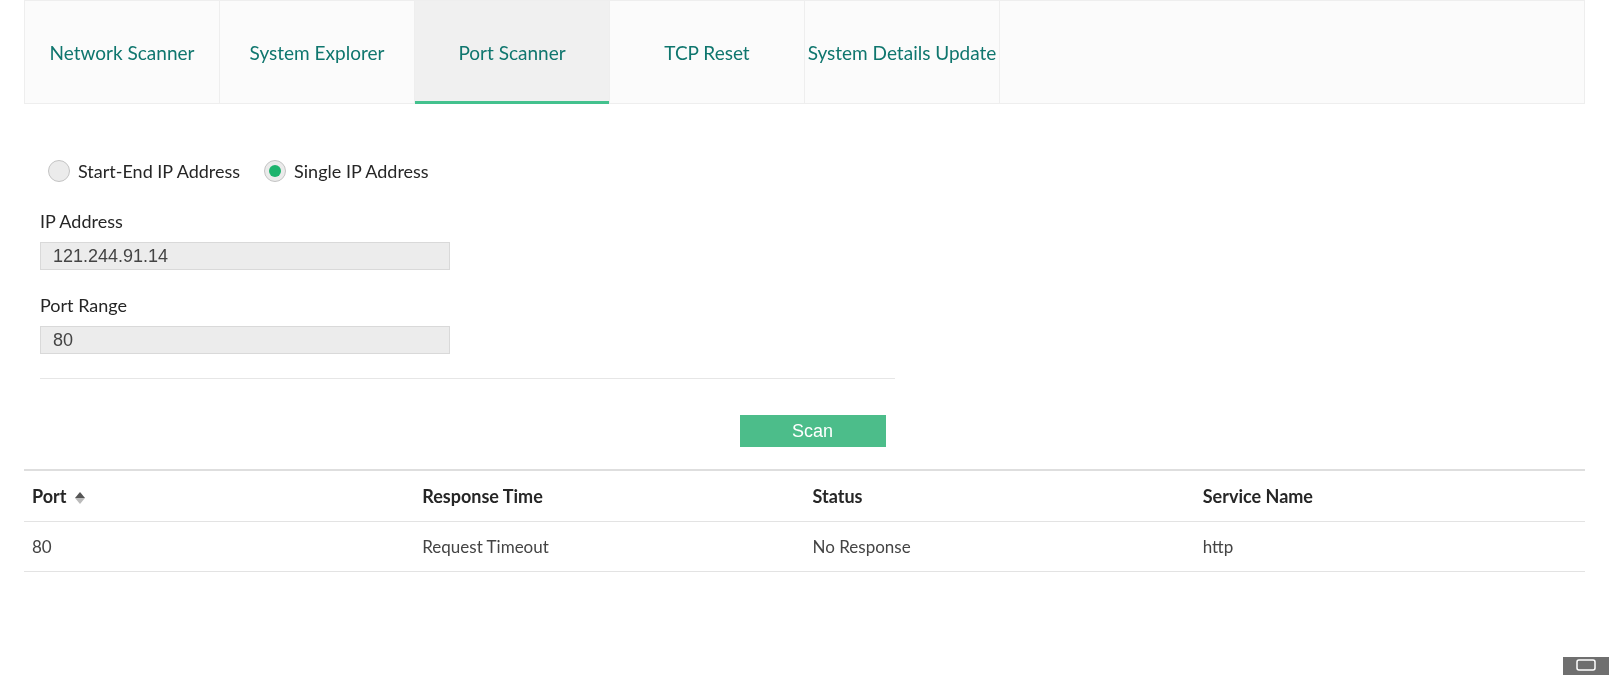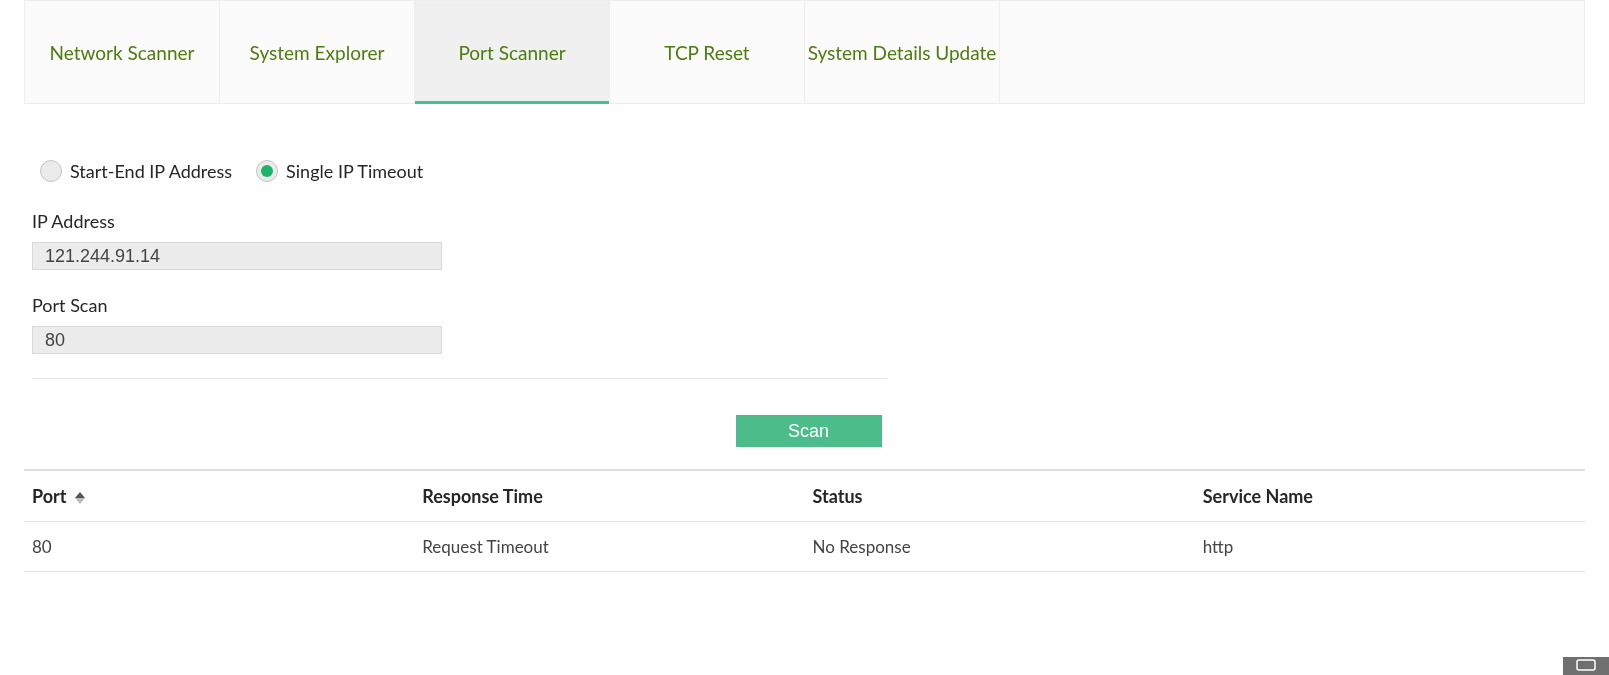--- a/index.html
+++ b/index.html
@@ -19,39 +19,39 @@
     }
     .tab {
       display: flex;
       align-items: center;
       justify-content: center;
       text-align: center;
       width: 195px;
       height: 100%;
       border-right: 1px solid #eee;
       font-size: 19px;
-      color: #4d7c0f;
+      color: #0f766e;
       cursor: pointer;
       position: relative;
     }
     .tab:last-of-type { border-right: none; }
     .tab.active {
       background: #f0f0f0;
     }
     .tab.active::after {
       content: "";
       position: absolute;
       left: 0; right: 0; bottom: -1px;
       height: 3px;
       background: #43c18e;
     }
     .tab-rest { flex: 1; }
 
     .form-area {
-      padding: 32px 24px 0 32px;
+      padding: 32px 24px 0 40px;
     }
 
     .radio-row {
       display: flex;
       align-items: center;
       gap: 8px;
       padding: 24px 8px 28px 8px;
     }
     .radio {
       width: 22px; height: 22px;
@@ -188,30 +188,30 @@
 
 <div class="form-area">
 
   <div class="radio-row">
     <span class="radio"></span>
     <span class="radio-label">Start-End IP Address</span>
 
     <span class="radio selected">
         <span class="dot"></span>
       </span>
-    <span class="radio-label">Single IP Timeout</span>
+    <span class="radio-label">Single IP Address</span>
   </div>
 
   <div class="field-group">
     <label class="field-label">IP Address</label>
     <input class="text-input" type="text" value="121.244.91.14" style="">
   </div>
 
   <div class="field-group">
-    <label class="field-label">Port Scan</label>
+    <label class="field-label">Port Range</label>
     <input class="text-input" type="text" value="80" style="">
   </div>
 
   <hr class="divider">
 
   <div class="scan-row">
     <button class="scan-btn">Scan</button>
   </div>
 </div>
 

